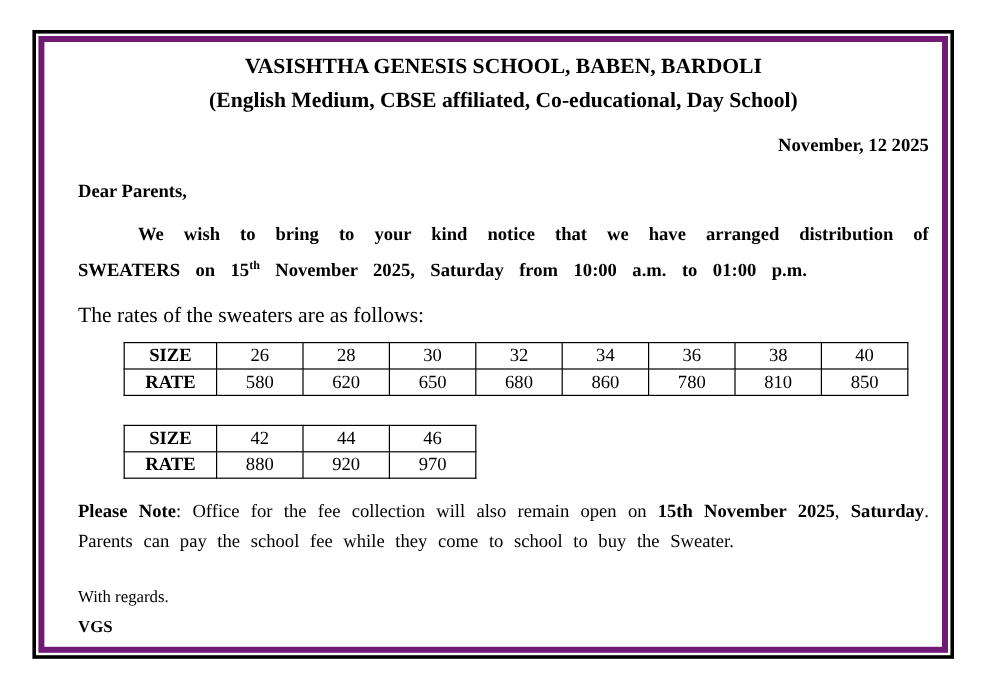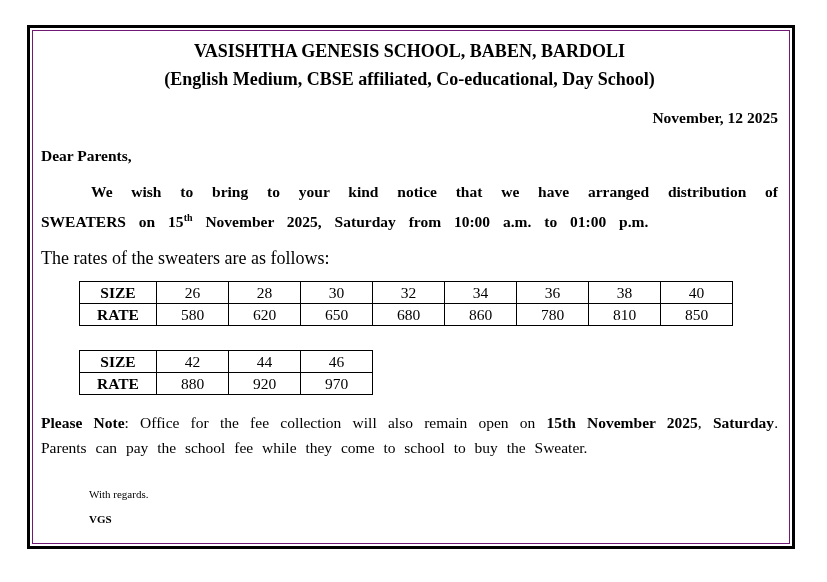--- a/index.html
+++ b/index.html
@@ -13,22 +13,22 @@
   .notice-outer {
     position: absolute;
     left: 27px; top: 25px;
     width: 768px; height: 524px;
     border: 3px solid #000;
     padding: 2px;
     background: #fff;
   }
   .notice-inner {
     width: 100%; height: 100%;
-    border: 1px solid #701a75;
-    padding: 6px 11px 0 8px;
+    border: 5px solid #701a75;
+    padding: 6px 11px 0 28px;
   }
   .school-title {
     text-align: center;
     font-size: 18px;
     font-weight: bold;
     line-height: 28px;
   }
   .school-subtitle {
     text-align: center;
     font-size: 18px;
@@ -85,23 +85,22 @@
   .note-para {
     margin-top: 15px;
     font-size: 15.5px;
     line-height: 25px;
     text-align: justify;
     word-spacing: 5px;
   }
   .note-para .b { font-weight: bold; }
   .closing-block {
     margin-top: 22px;
-    font-size: 11px;
+    font-size: 14px;
     line-height: 25px;
-    margin-left: 48px;
   }
   .signature { font-weight: bold; }
 </style>
 </head>
 <body>
 
 <div class="notice-outer">
   <div class="notice-inner">
 
     <div class="school-title">VASISHTHA GENESIS SCHOOL, BABEN, BARDOLI</div>

